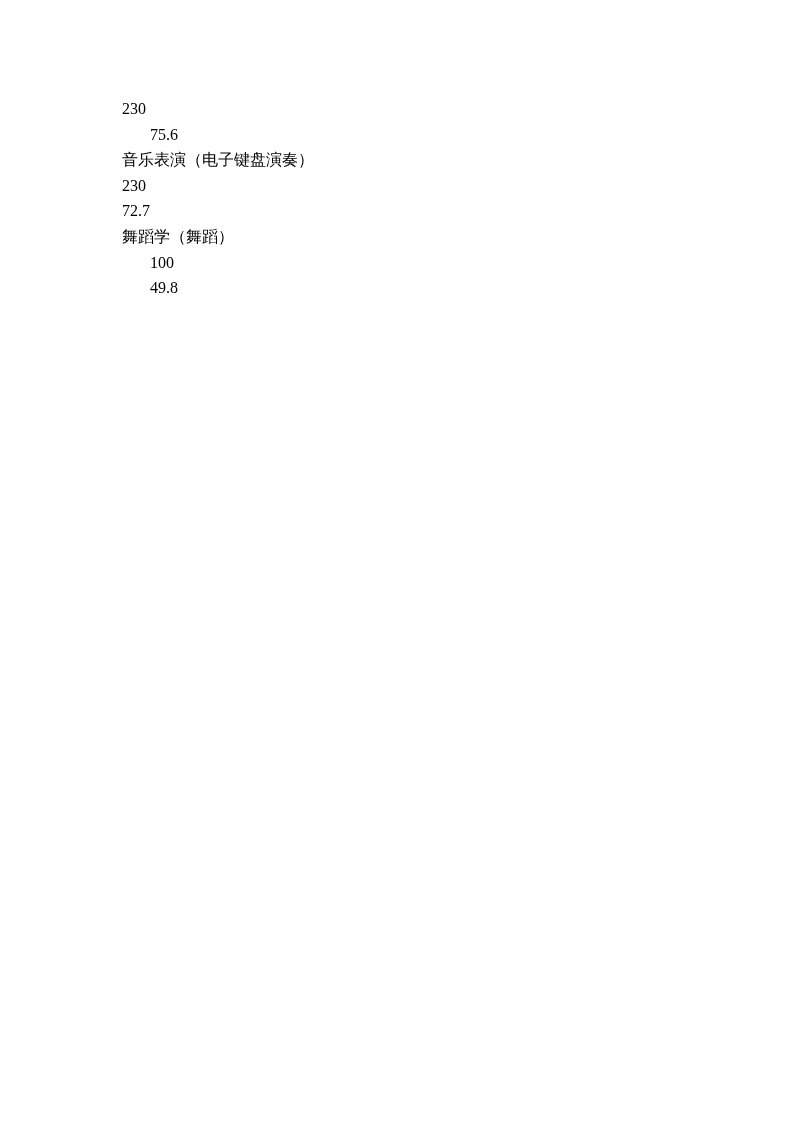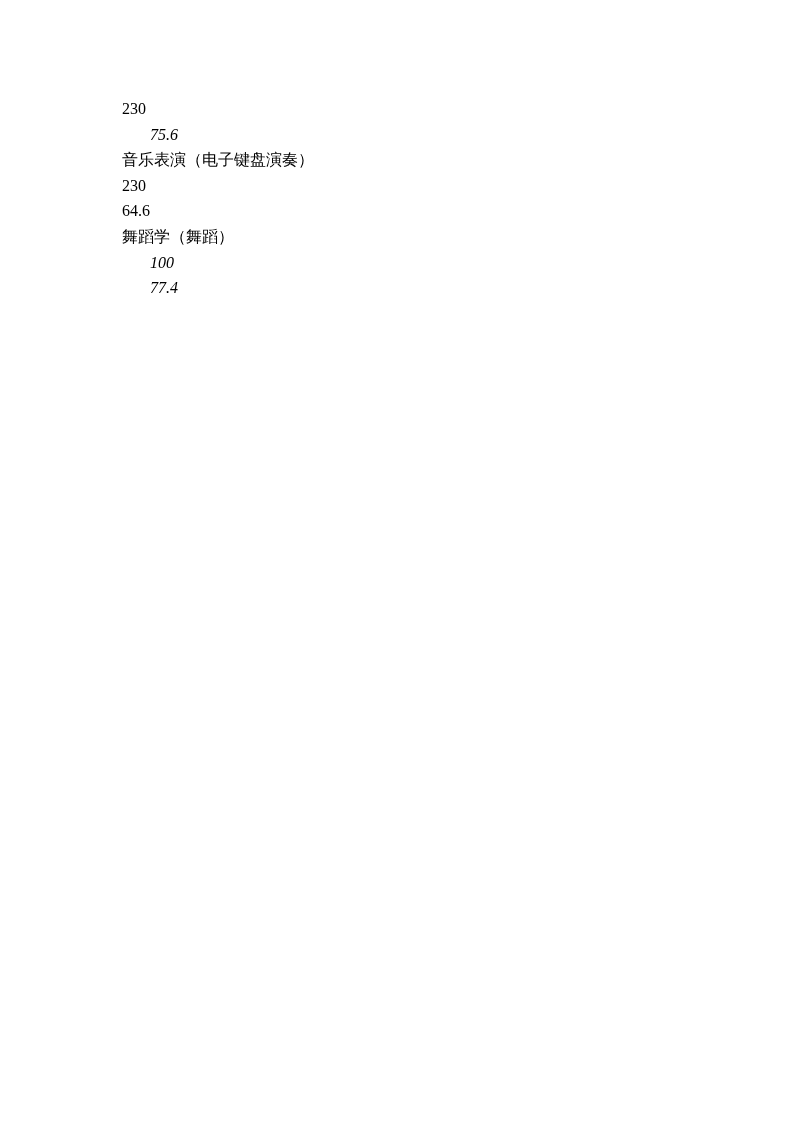--- a/index.html
+++ b/index.html
@@ -17,26 +17,25 @@
       line-height: 1.6;
       padding-top: 96px;
       padding-left: 122px;
     }
     .line {
       display: block;
       white-space: pre;
     }
     .indent {
       padding-left: 28px;
-      font-style: italic;
     }
   </style>
 </head>
 <body>
 
 <span class="line">230</span>
 <span class="line indent">75.6</span>
 <span class="line">音乐表演（电子键盘演奏）</span>
 <span class="line">230</span>
-<span class="line">64.6</span>
+<span class="line">72.7</span>
 <span class="line">舞蹈学（舞蹈）</span>
 <span class="line indent">100</span>
-<span class="line indent">77.4</span>
+<span class="line indent">49.8</span>
 
 </body></html>

